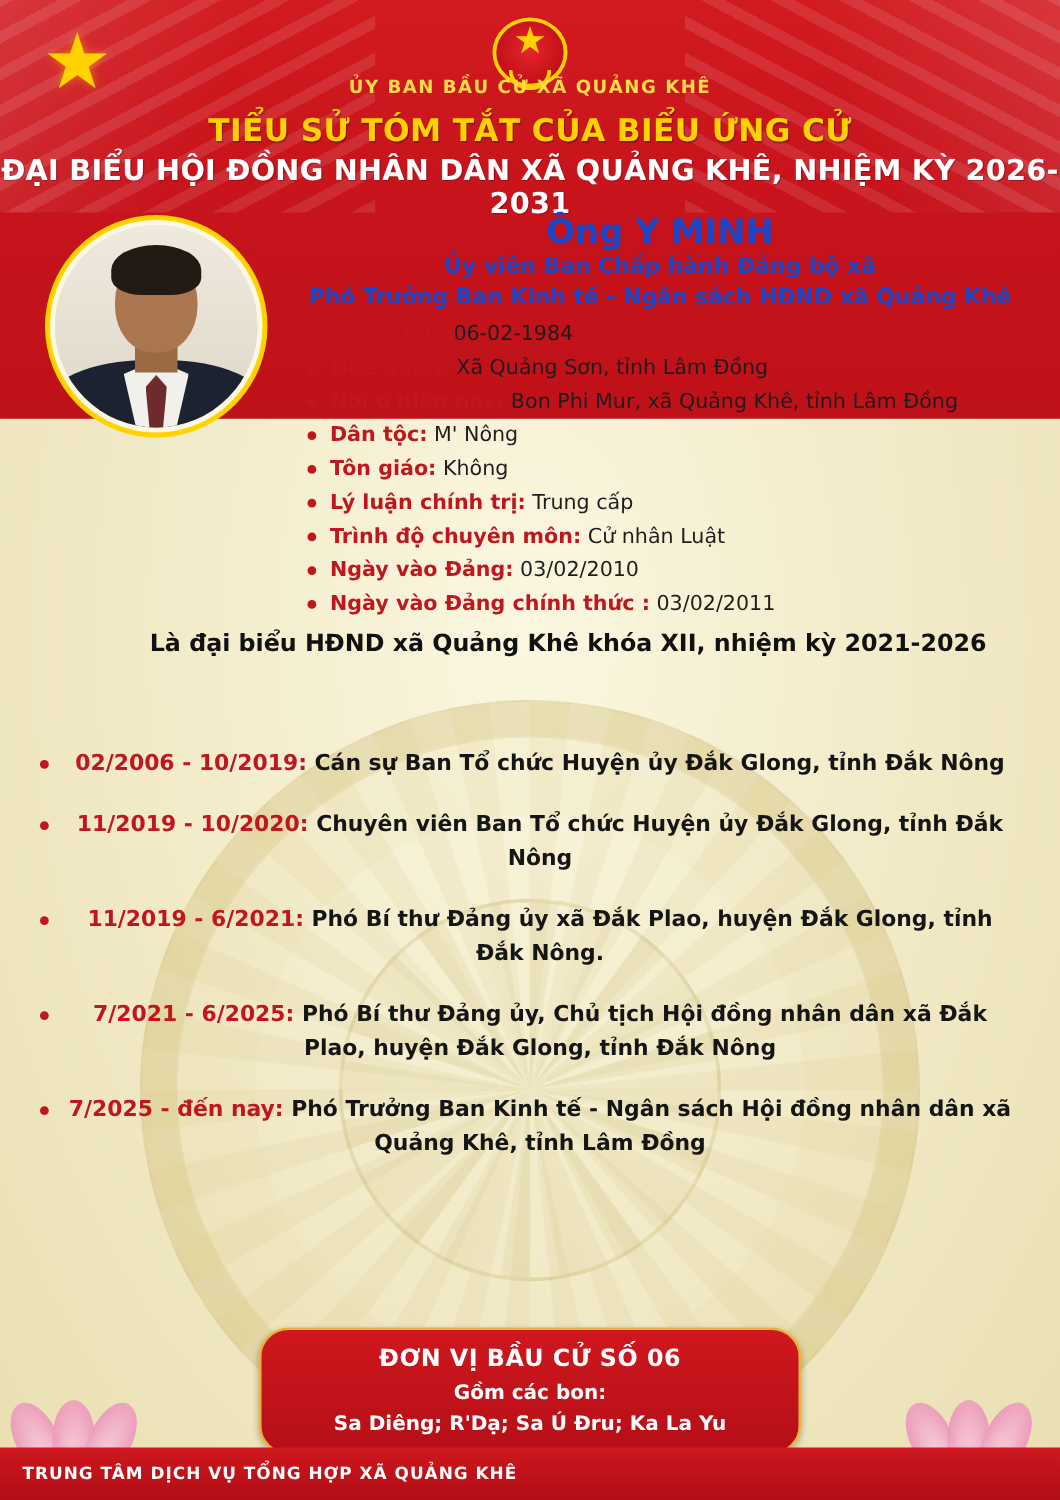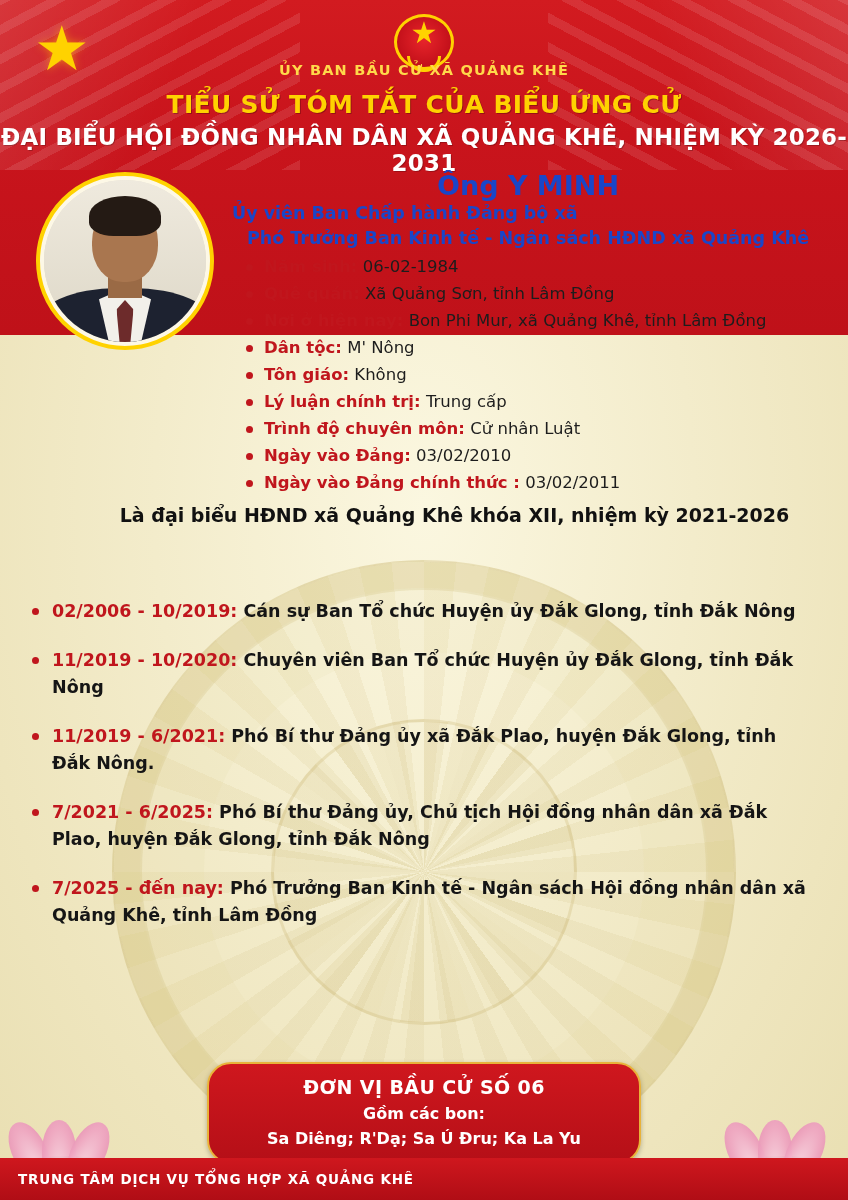--- a/index.html
+++ b/index.html
@@ -241,21 +241,21 @@
     top: 170px;
     text-align: center;
     color: #1a46c8;
     font-size: 27px;
     font-weight: 700;
   }
   .cand-role-1 {
     position: absolute;
     left: 232px; right: 24px;
     top: 203px;
-    text-align: left;
+    text-align: center;
     color: #1a46c8;
     font-size: 17.5px;
     font-weight: 700;
   }
   .cand-role-2 {
     position: absolute;
     left: 232px; right: 24px;
     top: 228px;
     text-align: center;
     color: #1a46c8;
@@ -331,20 +331,21 @@
     list-style: none;
   }
   .career li {
     position: relative;
     padding-left: 24px;
     margin-bottom: 22px;
     font-size: 17.5px;
     line-height: 27px;
     color: #151515;
     font-weight: 600;
+    text-align: center;
   }
   .career li::before {
     content: "";
     position: absolute;
     left: 4px; top: 10px;
     width: 7px; height: 7px;
     border-radius: 50%;
     background: #c0161d;
   }
   .career .period {

